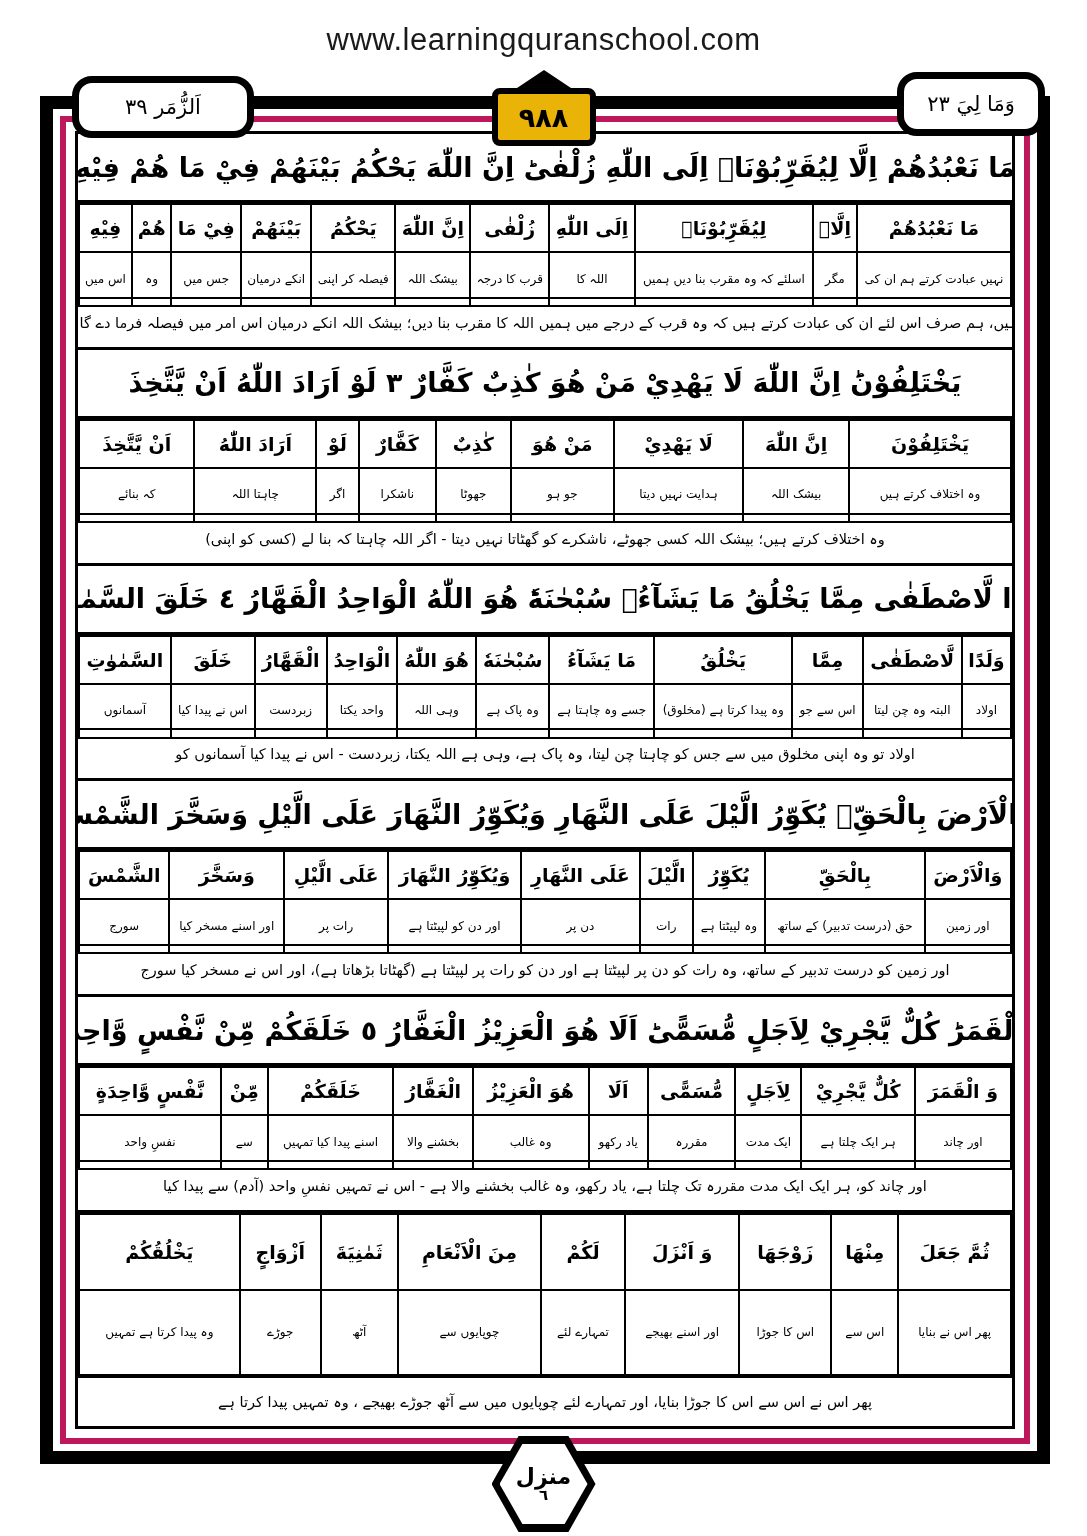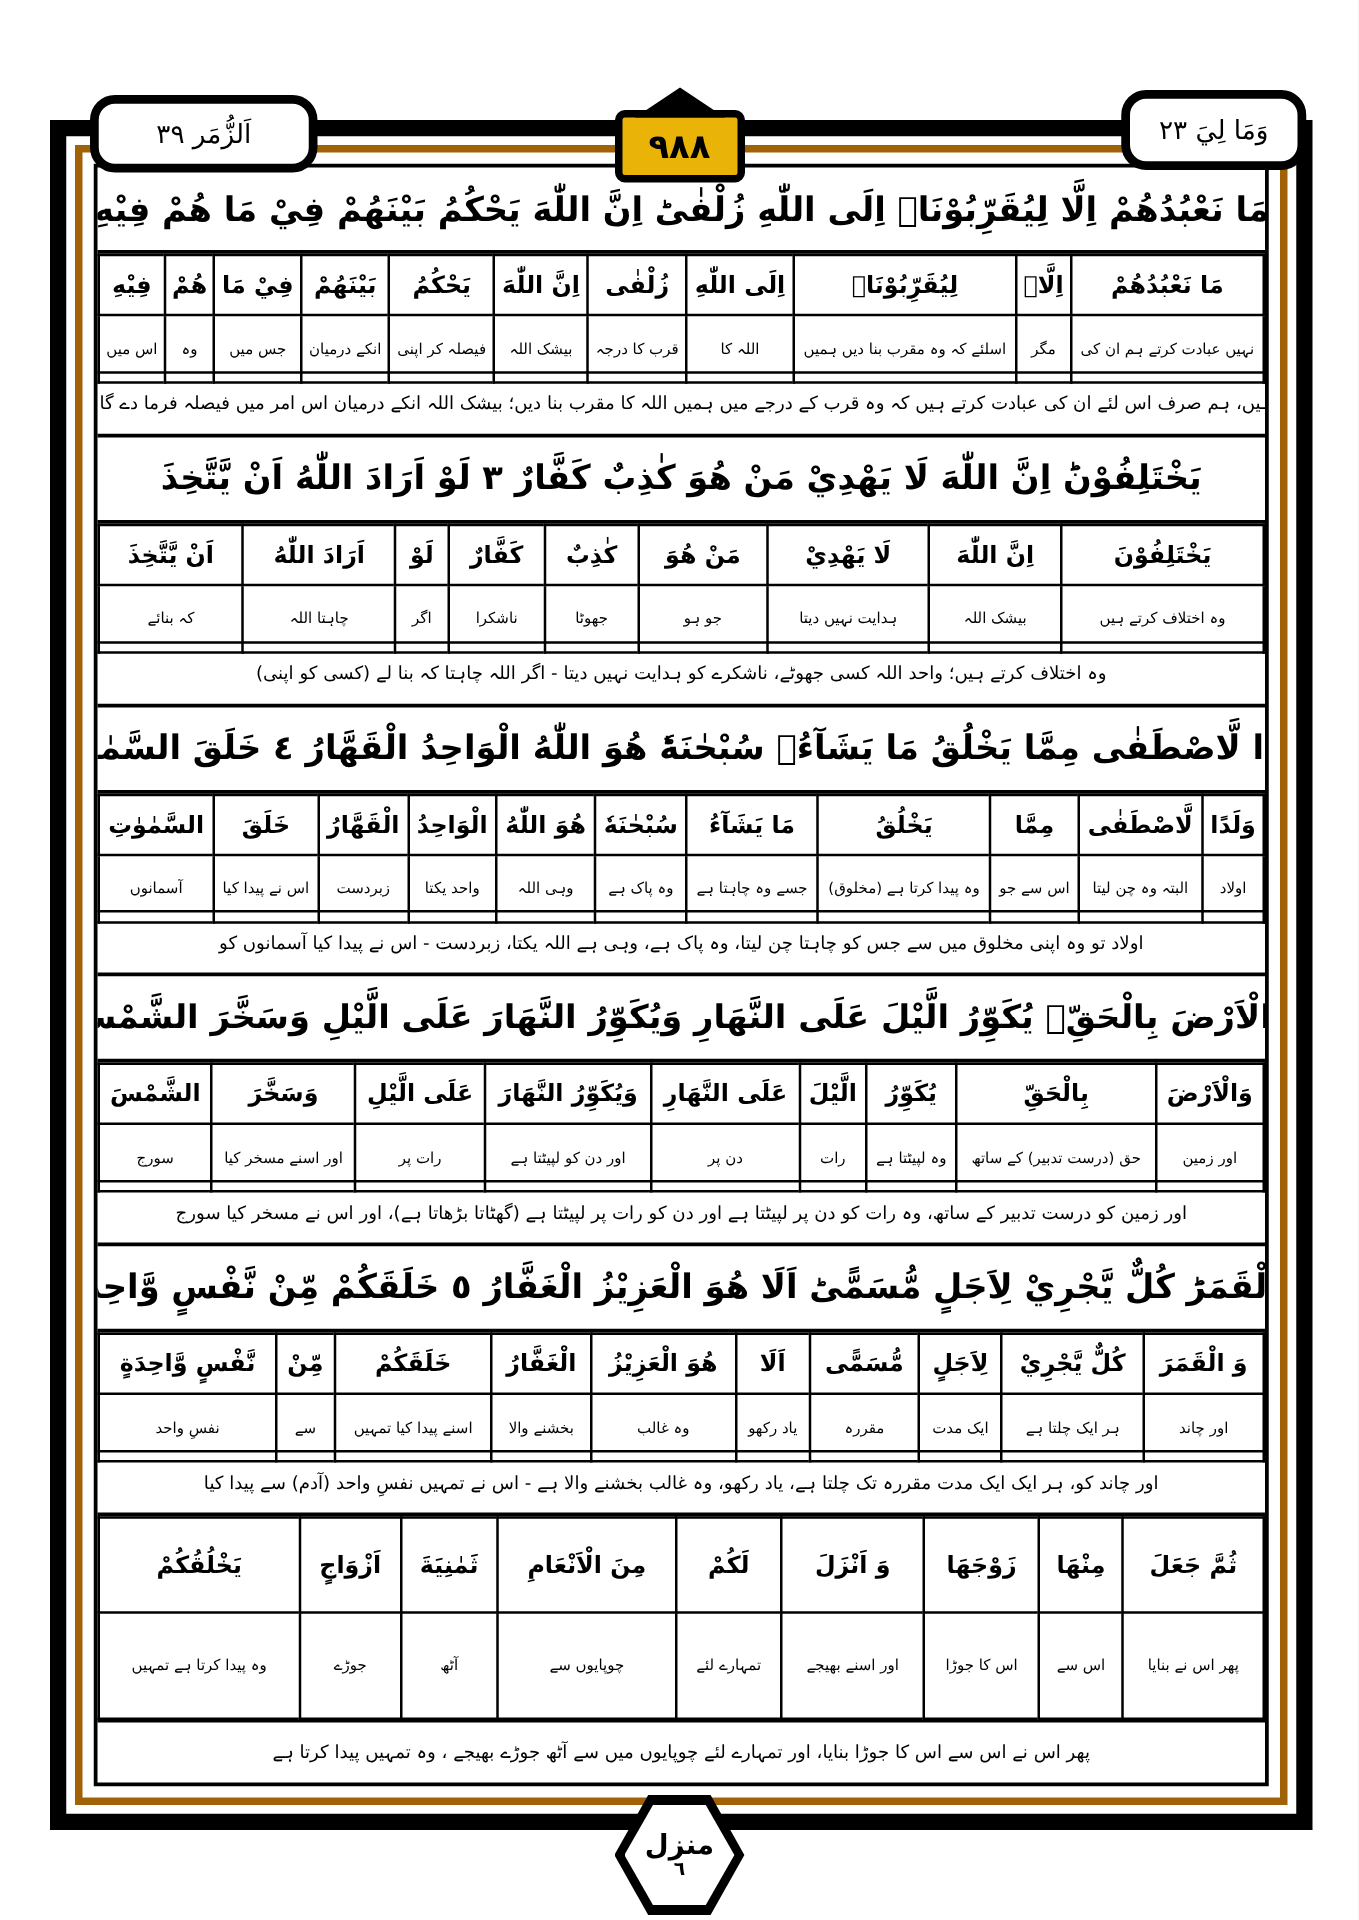--- a/index.html
+++ b/index.html
@@ -1,20 +1,20 @@
 <!DOCTYPE html>
 <html lang="ur" dir="rtl"><head>
 <meta charset="utf-8">
 <style>
   html,body{margin:0;padding:0;background:#e8e8e8;}
   .page{position:relative;width:1087px;height:1536px;background:#ffffff;margin:0 auto;overflow:hidden;font-family:"DejaVu Sans",sans-serif;color:#000;}
   .site-url{position:absolute;top:22px;left:0;right:0;text-align:center;direction:ltr;font-family:"Liberation Sans",sans-serif;font-size:31px;color:#1a1a1a;letter-spacing:.5px;}
   
   .frame-outer{position:absolute;left:40px;top:96px;width:1010px;height:1368px;border:13px solid #000;box-sizing:border-box;background:#fff;}
-  .frame-mid{position:absolute;inset:7px;border:6px solid #a16207;}
+  .frame-mid{position:absolute;inset:7px;border:6px solid #be185d;}
   .frame-inner{position:absolute;inset:9px;border:3px solid #000;display:flex;flex-direction:column;}
   
   .tab{position:absolute;background:#fff;border:7px solid #000;border-radius:20px;display:flex;align-items:center;justify-content:center;font-weight:normal;font-size:21px;z-index:6;box-sizing:border-box;}
   .tab-surah{left:72px;top:76px;width:182px;height:62px;}
   .tab-juz{right:42px;top:72px;width:148px;height:64px;}
   .badge-top{position:absolute;left:50%;top:88px;transform:translateX(-50%);width:104px;height:58px;background:#eab308;border:6px solid #000;border-radius:8px;display:flex;align-items:center;justify-content:center;font-size:27px;font-weight:bold;z-index:6;box-sizing:border-box;}
   .badge-top::before{content:"";position:absolute;top:-24px;left:50%;transform:translateX(-50%);border-left:36px solid transparent;border-right:36px solid transparent;border-bottom:24px solid #000;}
   .manzil-outer{position:absolute;left:50%;bottom:4px;transform:translateX(-50%);width:104px;height:96px;background:#000;clip-path:polygon(26% 0,74% 0,100% 50%,74% 100%,26% 100%,0 50%);display:flex;align-items:center;justify-content:center;z-index:7;text-align:right;}
   .manzil-inner{width:88px;height:80px;background:#fff;clip-path:polygon(26% 0,74% 0,100% 50%,74% 100%,26% 100%,0 50%);display:flex;flex-direction:column;align-items:center;justify-content:center;line-height:1.05;}
   .manzil-word{font-size:22px;font-weight:bold;}
@@ -28,20 +28,21 @@
   table.wt td{border:2px solid #000;text-align:center;vertical-align:middle;padding:1px 4px;}
   tr.words td{font-size:19px;font-weight:bold;white-space:nowrap;height:44px;}
   tr.meanings td{font-size:12px;height:50px;line-height:1.25;}
   .running{flex:0 0 48px;display:flex;align-items:center;justify-content:center;font-size:14.5px;padding:0 12px;border-top:2px solid #000;white-space:nowrap;overflow:hidden;}
 </style>
 </head>
 <body>
 
 <div class="page">
 
+  <div class="site-url">www.learningquranschool.com</div>
 
   <div class="tab tab-surah">اَلزُّمَر ٣٩</div>
   <div class="badge-top">٩٨٨</div>
   <div class="tab tab-juz">وَمَا لِيَ ٢٣</div>
 
   <div class="frame-outer">
     <div class="frame-mid">
       <div class="frame-inner">
 
         <section class="block">
@@ -104,21 +105,21 @@
                 <td>جو ہو</td>
                 <td>جھوٹا</td>
                 <td>ناشکرا</td>
                 <td>اگر</td>
                 <td>چاہتا اللہ</td>
                 <td>کہ بنائے</td>
               </tr>
             </tbody>
               </table>
           </div>
-          <div class="running">وہ اختلاف کرتے ہیں؛ واحد اللہ کسی جھوٹے، ناشکرے کو ہدایت نہیں دیتا - اگر اللہ چاہتا کہ بنا لے (کسی کو اپنی)</div>
+          <div class="running">وہ اختلاف کرتے ہیں؛ بیشک اللہ کسی جھوٹے، ناشکرے کو گھٹاتا نہیں دیتا - اگر اللہ چاہتا کہ بنا لے (کسی کو اپنی)</div>
         </section>
 
         <section class="block">
           <div class="verse">وَلَدًا لَّاصْطَفٰى مِمَّا يَخْلُقُ مَا يَشَآءُۙ سُبْحٰنَهٗؕ هُوَ اللّٰهُ الْوَاحِدُ الْقَهَّارُ ٤ خَلَقَ السَّمٰوٰتِ</div>
           <div class="twrap">
             <table class="wt">
               <tbody>
                   <tr class="words">
                 <td>وَلَدًا</td>
                 <td>لَّاصْطَفٰى</td>

